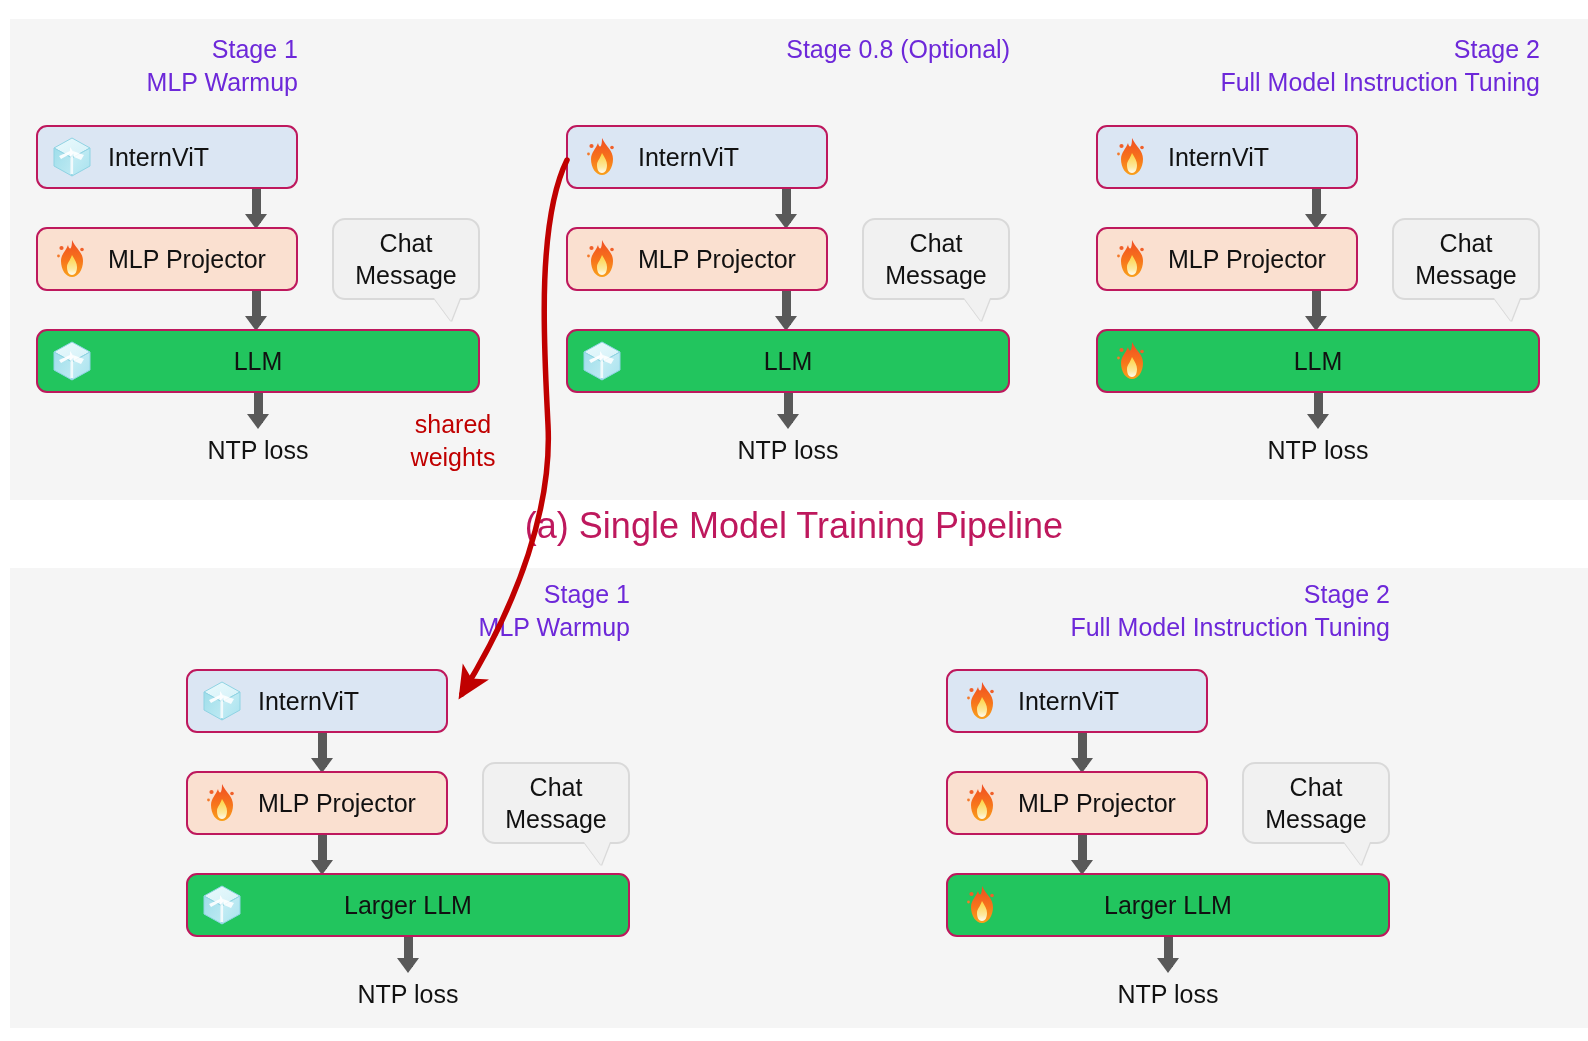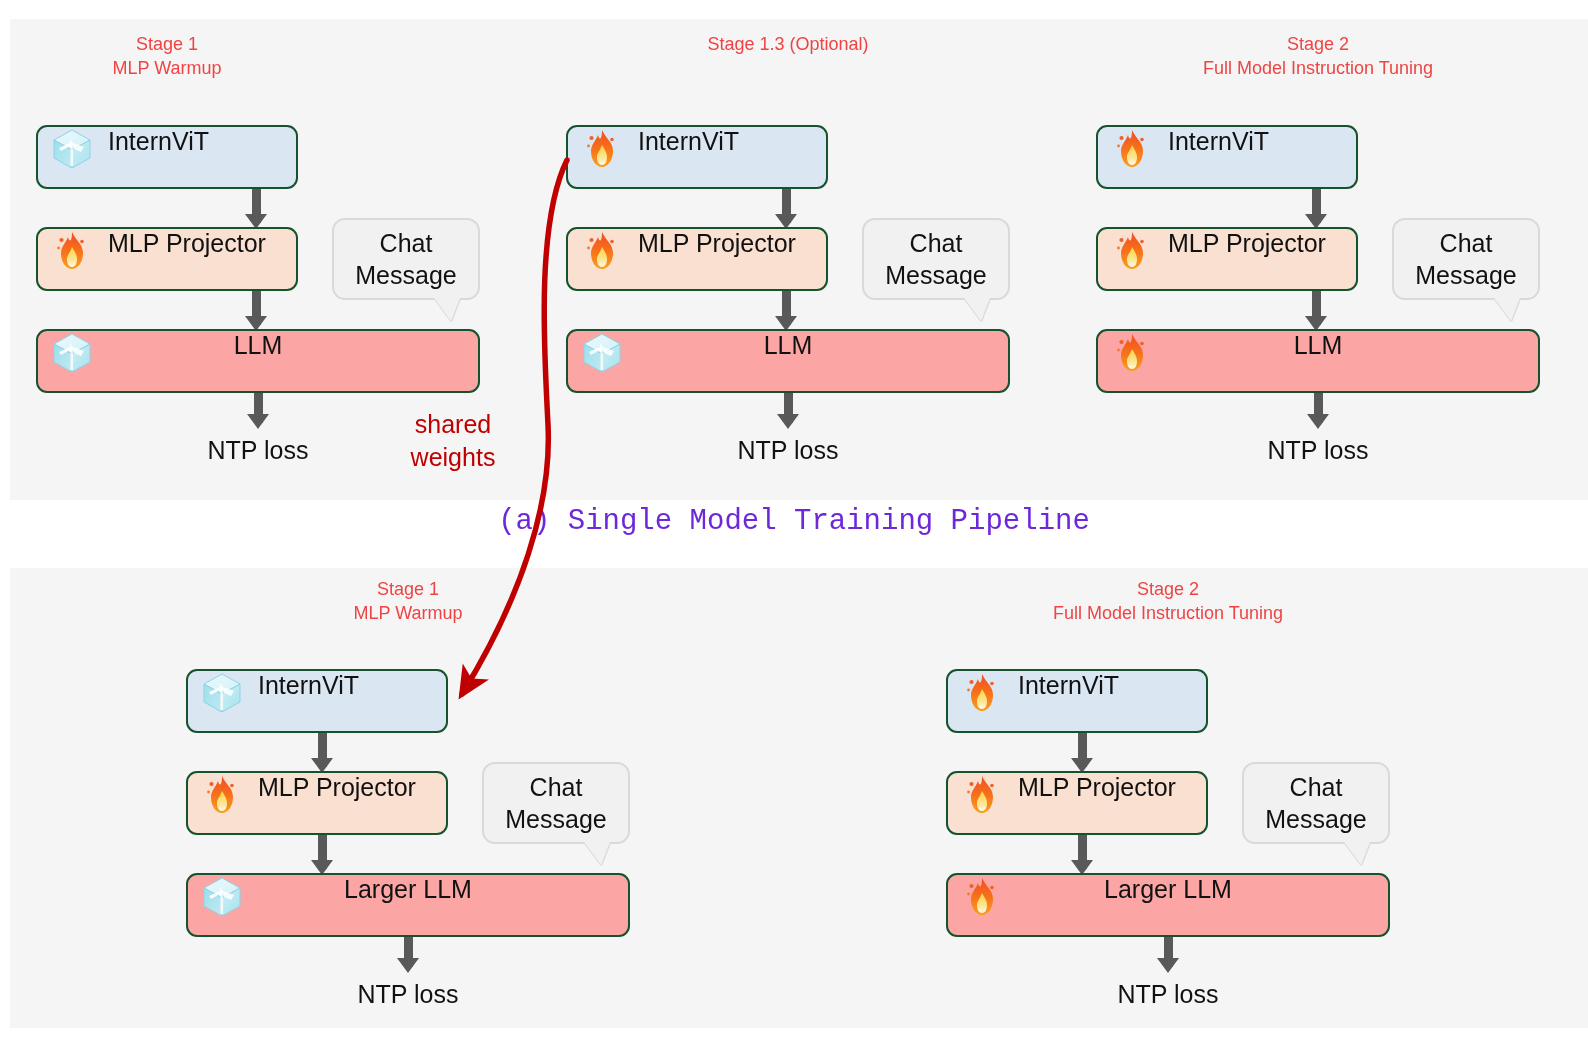--- a/index.html
+++ b/index.html
@@ -3,30 +3,30 @@
 <meta charset="utf-8">
 <style>
   html,body{margin:0;padding:0;background:#ffffff;}
   body{width:1588px;height:1041px;position:relative;overflow:hidden;
        font-family:"Liberation Sans","DejaVu Sans",sans-serif;color:#111;}
   .panel{position:absolute;background:#f5f5f5;}
   #panel-top{left:10px;top:19px;width:1578px;height:481px;}
   #panel-bottom{left:10px;top:568px;width:1578px;height:460px;}
 
   .caption{position:absolute;left:0;top:505px;width:1588px;text-align:center;
-           font-family:Liberation Mono, monospace;font-size:29px;color:#6d28d9;}
-
-  .stage-title{position:absolute;text-align:center;font-size:18px;line-height:1.32;color:#ef4444;}
-
-  .nodebox{position:absolute;border:2px solid #14532d;border-radius:11px;
-           display:flex;align-items:flex-start;box-sizing:border-box;}
+           font-family:Liberation Sans, sans-serif;font-size:36px;color:#be185d;}
+
+  .stage-title{position:absolute;text-align:right;font-size:25px;line-height:1.32;color:#6d28d9;}
+
+  .nodebox{position:absolute;border:2px solid #be185d;border-radius:11px;
+           display:flex;align-items:center;box-sizing:border-box;}
   .nodebox .label{font-size:25px;color:#111;white-space:nowrap;}
   .node-vit{background:#dbe6f3;}
   .node-mlp{background:#fae0d0;}
-  .node-llm{background:#fca5a5;}
+  .node-llm{background:#22c55e;}
   .lbl-left{margin-left:14px;}
   .lbl-center{position:absolute;left:0;right:0;text-align:center;}
 
   .ico{width:44px;height:44px;flex:0 0 44px;margin-left:12px;position:relative;}
 
   .bubble{position:absolute;background:#f1f1f1;border:2px solid #d9d9d9;border-radius:13px;
           box-sizing:border-box;display:flex;flex-direction:column;align-items:center;
           justify-content:center;font-size:25px;line-height:1.28;color:#111;text-align:center;}
   .bubble .tail{position:absolute;bottom:-23px;right:18px;width:0;height:0;
           border-left:17px solid transparent;border-right:9px solid transparent;
@@ -123,21 +123,21 @@
 <div class="arrowhead" style="left:247px;top:414px;"></div>
 <div class="ntp" style="left:158px;top:436px;width:200px;">NTP loss</div>
 
 <div class="bubble" style="left:332px;top:218px;width:148px;height:82px;">
   <div>Chat</div>
   <div>Message</div>
   <span class="tail"></span>
 </div>
 
 <div class="stage-title" style="left:566px;top:33px;width:444px;">
-  <div>Stage 1.3 (Optional)</div>
+  <div>Stage 0.8 (Optional)</div>
 </div>
 
 <div class="nodebox node-vit" style="left:566px;top:125px;width:262px;height:64px;">
   <span class="ico"><svg width="44" height="44">
         <use href="#sym-fire"></use>
       </svg></span>
   <span class="label lbl-left">InternViT</span>
 </div>
 <div class="arrow" style="left:782px;top:189px;height:34px;"></div>
 <div class="arrowhead" style="left:775px;top:214px;"></div>

